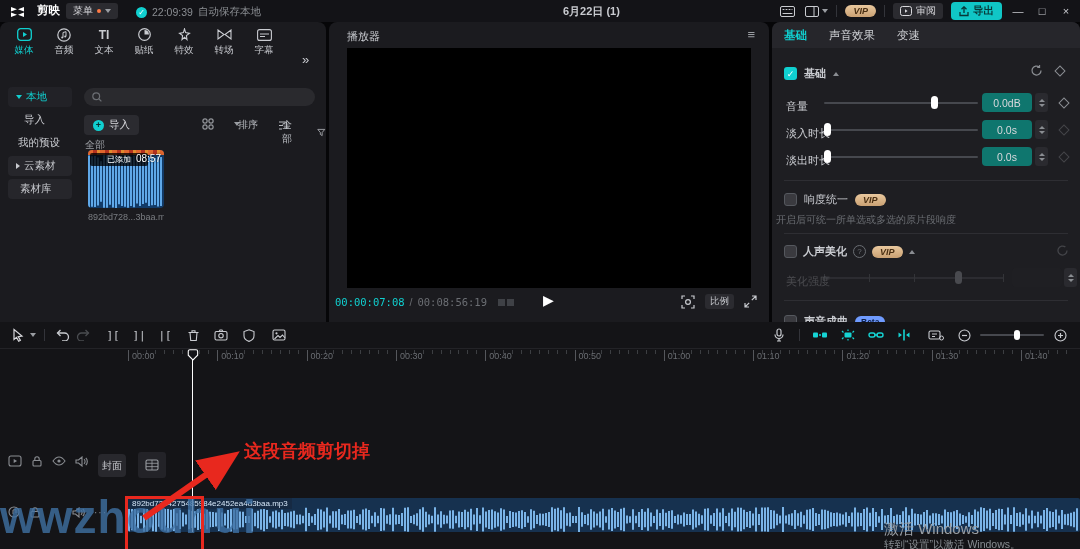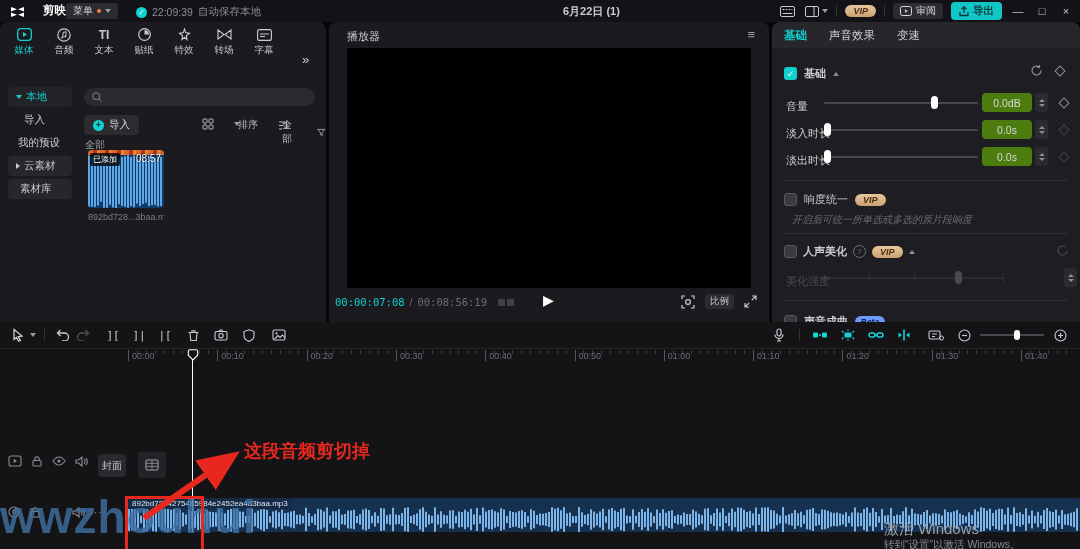--- a/index.html
+++ b/index.html
@@ -30,40 +30,40 @@
   .tri-r{width:0;height:0;border-top:3.5px solid transparent;border-bottom:3.5px solid transparent;border-left:4px solid currentColor;display:inline-block;}
   .tri-d{width:0;height:0;border-left:3.5px solid transparent;border-right:3.5px solid transparent;border-top:4px solid currentColor;display:inline-block;}
   .searchbox{background:#2a2a2e;border-radius:9px;height:18px;display:flex;align-items:center;padding:0 8px;gap:5px;}
   .searchbox input{background:transparent;border:0;outline:0;color:#c9cbd0;font-size:10px;width:200px;}
   .searchbox input::placeholder{color:#6b6e73;}
   .import-btn{background:#2b2b30;border-radius:4px;height:20px;display:flex;align-items:center;gap:5px;padding:0 9px;font-size:10.5px;color:#d8d8dc;}
   .plus-circle{width:11px;height:11px;border-radius:50%;background:#10d0d0;color:#083232;font-size:9px;line-height:11px;text-align:center;font-weight:bold;}
   .mini-btn{display:flex;align-items:center;gap:20px;color:#b9bcc1;font-size:10px;}
   .thumb{position:relative;width:76px;height:58px;border-radius:4px;overflow:hidden;background:#123a66;}
   .thumb-stripe{position:absolute;left:0;top:0;right:0;height:5px;background:repeating-linear-gradient(90deg,#e0662e 0 5px,#b3321f 5px 9px,#e08a2e 9px 12px);}
-  .badge-added{position:absolute;left:2px;top:3px;background:rgba(0,0,0,.78);color:#fff;font-size:8px;padding:1px 3px;border-radius:2px;}
+  .badge-added{position:absolute;left:2px;top:3px;background:rgba(0,0,0,.78);color:#fff;font-size:8px;padding:1px 17px;border-radius:2px;}
   .dur{position:absolute;right:3px;top:3px;color:#fff;font-size:10px;text-shadow:0 0 2px #000;}
   .fname{font-size:9px;color:#7a7d82;width:76px;white-space:nowrap;overflow:hidden;}
   
   .ph-title{font-size:11px;color:#c9cbd0;}
   .tc-cur{color:#10d0d0;font-size:10.5px;}
   .tc-tot{color:#6b6e73;font-size:10.5px;}
   .ratio-pill{background:#2b2b30;border-radius:3px;padding:1px 5px;font-size:9.5px;color:#c9cbd0;}
   
   #inspector{overflow:hidden;background:#1e1e22;}
   .insp-tabs{height:26px;background:#26262b;display:flex;align-items:center;gap:22px;padding-left:12px;border-radius:8px 0 0 0;}
   .insp-tab{font-size:11.5px;color:#d0d2d6;}
   .insp-tab.active{color:#10d0d0;font-weight:bold;}
   .lbl{font-size:11px;color:#c9cbd0;}
   .checkbox{width:13px;height:13px;border-radius:3px;display:flex;align-items:center;justify-content:center;font-size:9px;}
   .checkbox.on{background:#10d0d0;color:#fff;}
   .checkbox.off{background:#3a3a3f;border:1px solid #55585e;width:11px;height:11px;}
   .slider-track{position:absolute;height:2px;background:#46484e;border-radius:1px;top:8px;}
   .slider-handle{position:absolute;width:7px;height:13px;background:#fff;border-radius:3.5px;top:2px;}
-  .valbox{position:absolute;width:50px;height:19px;background:#4d7c0f;border-radius:4px;color:#d8d8dc;font-size:10.5px;display:flex;align-items:center;justify-content:center;}
+  .valbox{position:absolute;width:50px;height:19px;background:#0f766e;border-radius:4px;color:#d8d8dc;font-size:10.5px;display:flex;align-items:center;justify-content:center;}
   .stepper{position:absolute;width:13px;height:19px;background:#2a2a2f;border-radius:3px;display:flex;flex-direction:column;align-items:center;justify-content:center;gap:2px;}
   .st-up{width:0;height:0;border-left:3px solid transparent;border-right:3px solid transparent;border-bottom:3.5px solid #8a8d92;}
   .st-dn{width:0;height:0;border-left:3px solid transparent;border-right:3px solid transparent;border-top:3.5px solid #8a8d92;}
   .diamond{width:6px;height:6px;border:1.2px solid #8a8d92;transform:rotate(45deg);display:inline-block;}
   .hr{position:absolute;left:12px;right:12px;height:1px;background:#2e2e33;}
   .desc{font-size:10px;color:#6b6e73;}
   .beta-pill{background:#6f9bff;color:#0d1f4a;font-size:8.5px;font-weight:bold;border-radius:6px;padding:1px 6px;}
   .qmark{width:11px;height:11px;border:1px solid #6b6e73;border-radius:50%;color:#6b6e73;font-size:8px;display:flex;align-items:center;justify-content:center;}
   .reset-ic{color:#8a8d92;}
   .dim{opacity:.35;}
@@ -89,21 +89,21 @@
   #annot-text{position:absolute;left:244px;top:117px;color:#e8281e;font-size:18px;font-weight:bold;z-index:50;}
   #annot-arrow{position:absolute;left:130px;top:120px;z-index:50;}
   .mono{font-family:"DejaVu Sans Mono","Liberation Mono",monospace;}
 </style>
 </head>
 <body>
 
 <div id="app">
 
   <div id="titlebar">
-    <div class="abs flex" style="left:10px;top:3px;gap:18px;">
+    <div class="abs flex" style="left:10px;top:3px;gap:12px;">
       <span>
         <svg width="15" height="14" viewBox="0 0 15 14">
             <path d="M1 3l6 2.2L1 7.4zM14 3L8 5.2l6 2.2zM1 8.6l6 2.2L1 13zM14 8.6l-6 2.2 6 2.2z" fill="#fff"></path>
           </svg>
       </span>
       <span style="font-size:11.5px;font-weight:bold;color:#fff;">剪映</span>
     </div>
     <div class="abs pill" style="left:66px;top:3px;">
       <span>菜单</span>
       <span class="dot-orange"></span>
@@ -368,21 +368,21 @@
       </div>
     <span class="abs diamond dim" style="left:288px;top:131px;"></span>
 
     <div class="hr" style="top:158px;"></div>
 
     <div class="abs flex" style="left:12px;top:170px;gap:7px;">
       <span class="checkbox off"></span>
       <span class="lbl" style="font-weight:normal;">响度统一</span>
       <span class="vip-pill">VIP</span>
     </div>
-    <div class="abs desc" style="left:20px;top:191px;font-style:italic;">开启后可统一所单选或多选的原片段响度</div>
+    <div class="abs desc" style="left:4px;top:191px;">开启后可统一所单选或多选的原片段响度</div>
 
     <div class="hr" style="top:211px;"></div>
 
     <div class="abs flex" style="left:12px;top:222px;gap:6px;">
       <span class="checkbox off"></span>
       <span class="lbl" style="font-weight:bold;">人声美化</span>
       <span class="qmark">?</span>
       <span class="vip-pill">VIP</span>
       <span style="width:0;height:0;border-left:3.5px solid transparent;border-right:3.5px solid transparent;border-bottom:4px solid #8a8d92;"></span>
     </div>

